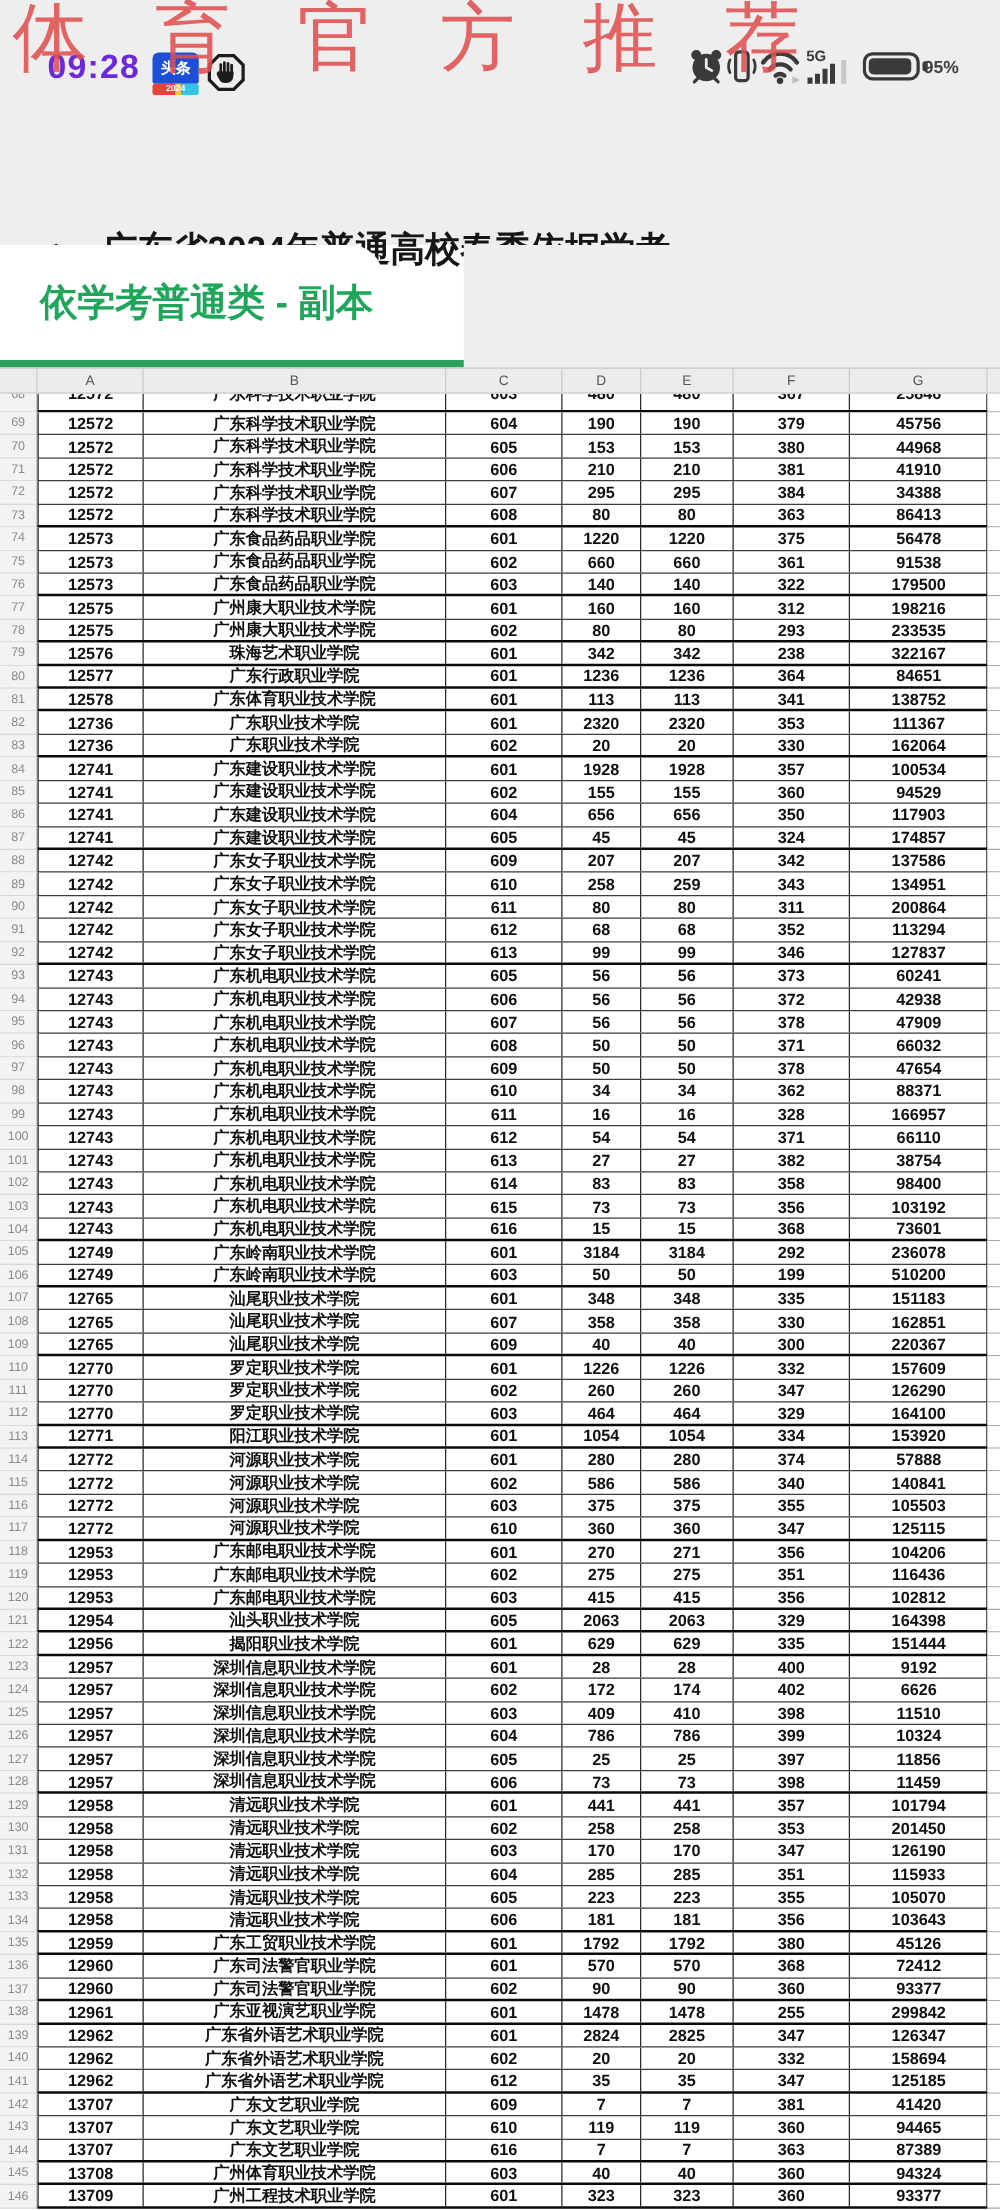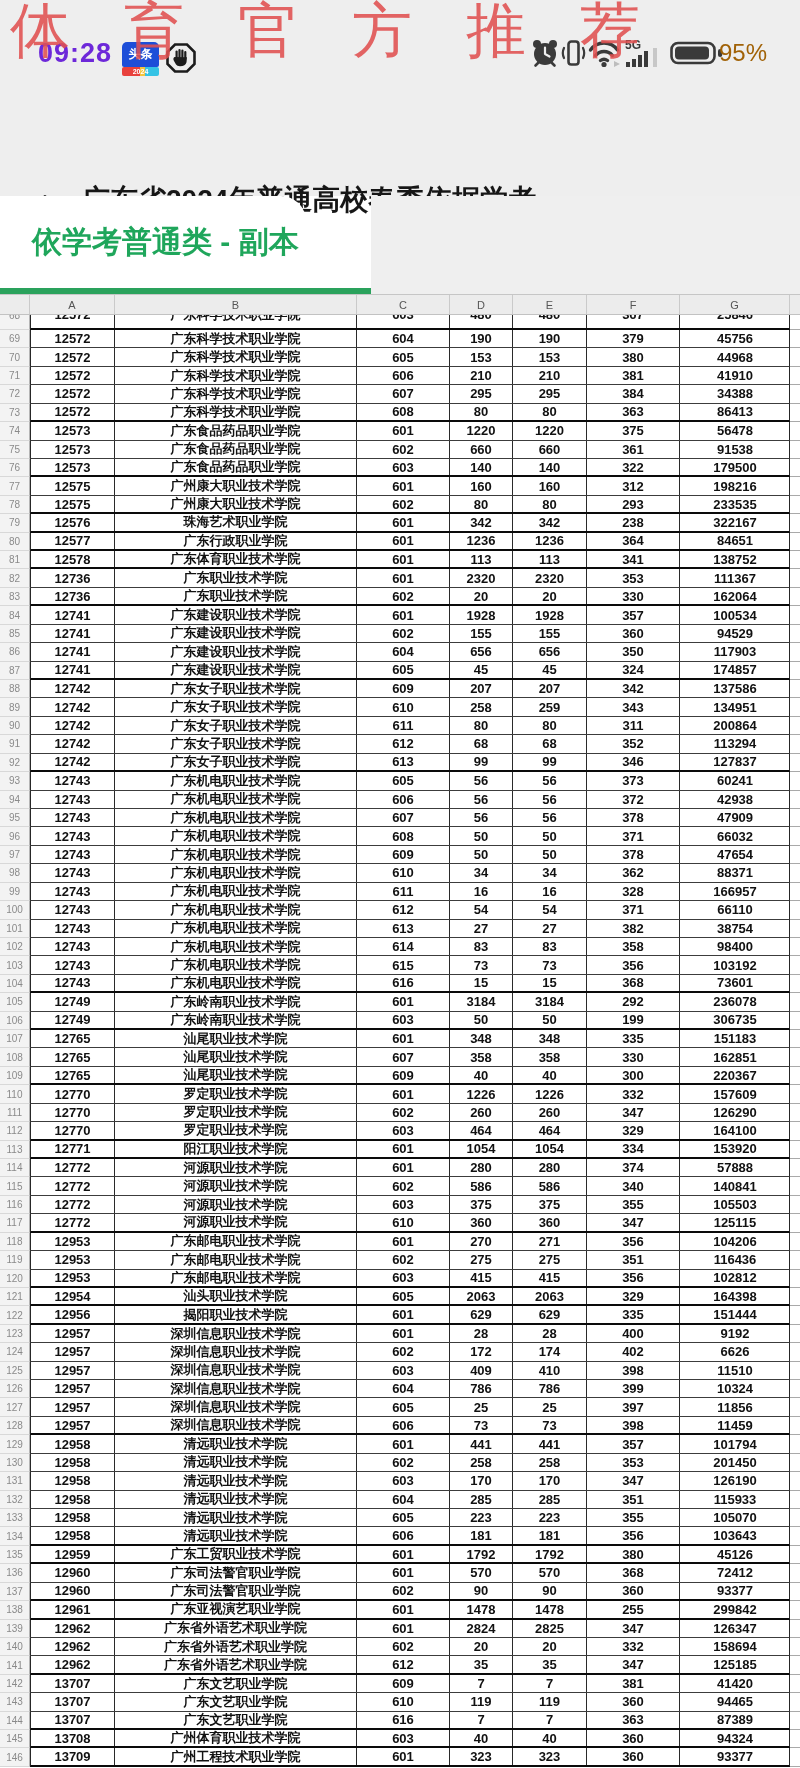--- a/index.html
+++ b/index.html
@@ -20,21 +20,21 @@
   .sb-time{position:absolute;left:38px;top:38px;font-size:27px;font-weight:bold;color:#6d28d9;letter-spacing:1px;}
   .toutiao{position:absolute;left:122px;top:42px;width:37px;height:34px;}
   .toutiao .tt-main{position:absolute;left:0;top:0;width:37px;height:25px;background:#1d4ed8;border-radius:5px 5px 2px 2px;
     color:#fff;font-size:12px;font-weight:bold;text-align:center;line-height:25px;letter-spacing:0px;}
   .toutiao .tt-band{position:absolute;left:0;bottom:0;width:37px;height:9px;border-radius:2px;
     background:linear-gradient(90deg,#e8413c 0%,#e8413c 48%,#f5c43c 48%,#f5c43c 62%,#35c3e5 62%,#35c3e5 100%);
     color:#fff;font-size:7px;line-height:9px;text-align:center;font-weight:bold;}
   .handicon{position:absolute;left:165px;top:42px;width:32px;height:32px;}
   .sb-right{position:absolute;right:33px;top:36px;height:34px;display:flex;align-items:center;gap:0;}
   .sb-right svg{display:block;}
-  .sb-batt-text{font-size:24px;font-weight:400;color:#a16207;margin-left:-4px;}
+  .sb-batt-text{font-size:14px;font-weight:700;color:#404040;margin-left:-4px;}
   
   .navbar{position:absolute;left:0;top:85px;width:800px;height:111px;background:#eeeeee;}
   .nav-back{position:absolute;left:26px;top:108px;width:24px;height:40px;cursor:pointer;}
   .nav-title{position:absolute;left:82px;top:96px;width:600px;font-size:28px;font-weight:bold;color:#161616;
     white-space:nowrap;overflow:hidden;}
   .nav-sub{position:absolute;left:84px;top:142px;font-size:17px;color:#8f8f8f;}
   .nav-menu{position:absolute;right:48px;top:118px;display:flex;gap:9px;cursor:pointer;}
   .nav-menu i{width:6px;height:6px;border-radius:50%;background:#2a2a2a;display:block;}
   
   .tabzone{position:absolute;left:0;top:196px;width:800px;height:98px;}
@@ -1278,21 +1278,21 @@
           <div class="dc">
             <span>50</span>
           </div>
           <div class="dc">
             <span>50</span>
           </div>
           <div class="dc">
             <span>199</span>
           </div>
           <div class="dc">
-            <span>306735</span>
+            <span>510200</span>
           </div>
         </div>
         <div class="sliver"></div>
       </div>
       <div class="trow">
         <div class="rn">
           <span>107</span>
         </div>
         <div class="dspan">
           <div class="dc">

